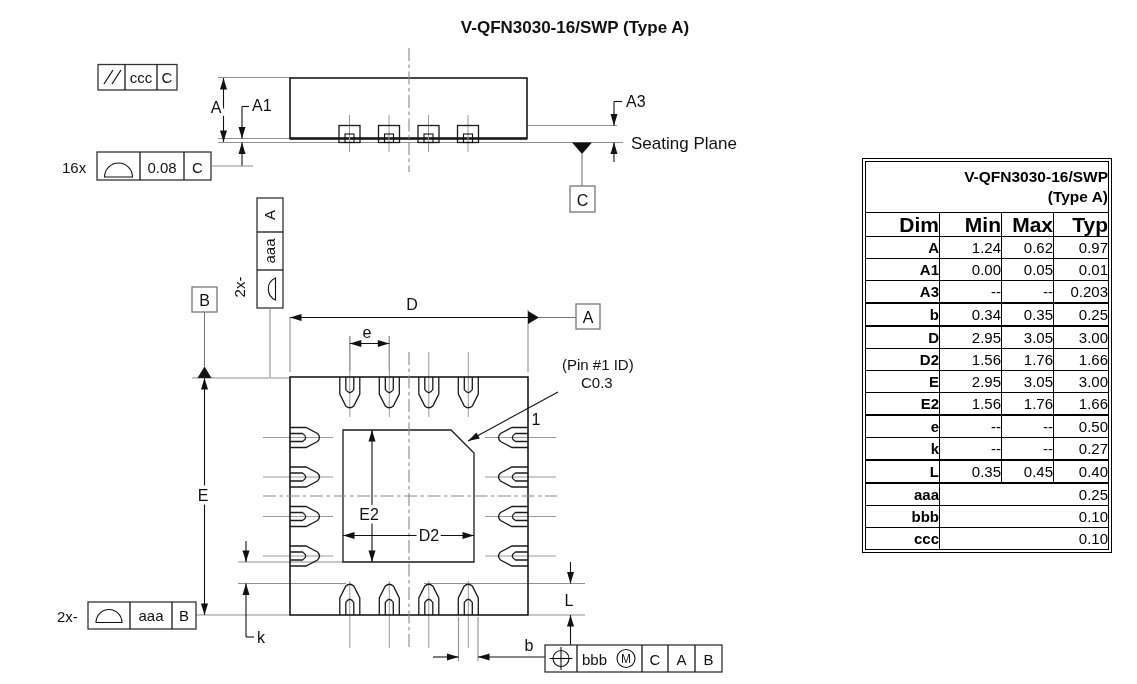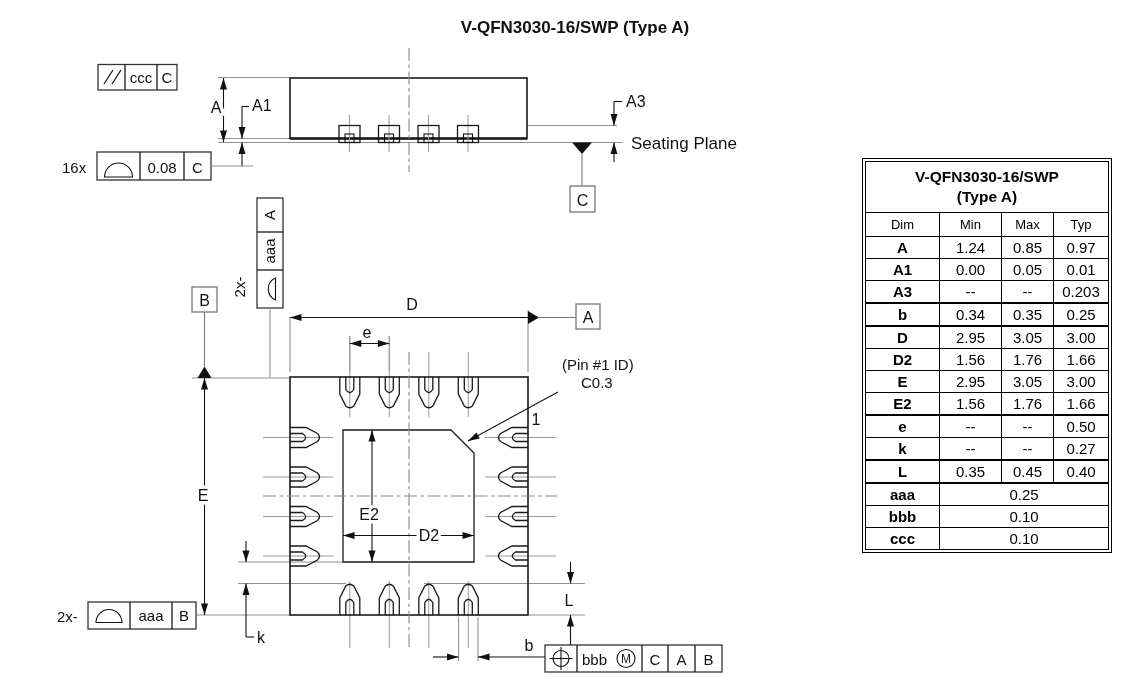--- a/index.html
+++ b/index.html
@@ -18,23 +18,23 @@
   .dim{stroke:#111;stroke-width:1.1;fill:none;}
   .fcf{stroke:#333;stroke-width:1.3;fill:#fff;}
   .dbx{stroke:#777;stroke-width:1.3;fill:#fff;}
   .stem{stroke:#777;stroke-width:1.1;fill:none;}
 
   
   .tbl-wrap{position:absolute;left:862px;top:158px;width:250px;border:1.6px solid #000;
             padding:2px;background:#fff;box-sizing:border-box;}
   .tbl-wrap table{width:100%;border-collapse:collapse;border:1.6px solid #000;
             font-family:"Liberation Sans",sans-serif;font-size:15px;color:#000;}
-  .tbl-wrap td{border:1px solid #000;text-align:center;padding:0;height:21px;line-height:21px;}
+  .tbl-wrap td{border:1px solid #000;text-align:right;padding:0;height:21px;line-height:21px;}
   .tbl-wrap tr.title td{font-weight:bold;font-size:15.5px;height:auto;line-height:1.3;padding:5px 0;}
-  .tbl-wrap tr.hdr td{font-weight:normal;font-size:13px;height:23px;line-height:23px;}
+  .tbl-wrap tr.hdr td{font-weight:bold;font-size:21px;height:23px;line-height:23px;}
   .tbl-wrap td.dimcol{font-weight:bold;}
   .tbl-wrap tr.grp td{border-bottom:2.3px solid #000;}
   .tbl-wrap tr.foot td{font-weight:bold;border-top:2.3px solid #000;height:26px;line-height:26px;}
 </style>
 </head>
 <body>
 
 <div id="stage">
 
 <svg width="860" height="684" viewBox="0 0 860 684">
@@ -330,21 +330,21 @@
       </tr>
       <tr class="hdr">
         <td>Dim</td>
         <td>Min</td>
         <td>Max</td>
         <td>Typ</td>
       </tr>
       <tr>
         <td class="dimcol">A</td>
         <td>1.24</td>
-        <td>0.85</td>
+        <td>0.62</td>
         <td>0.97</td>
       </tr>
       <tr>
         <td class="dimcol">A1</td>
         <td>0.00</td>
         <td>0.05</td>
         <td>0.01</td>
       </tr>
       <tr class="grp">
         <td class="dimcol">A3</td>

